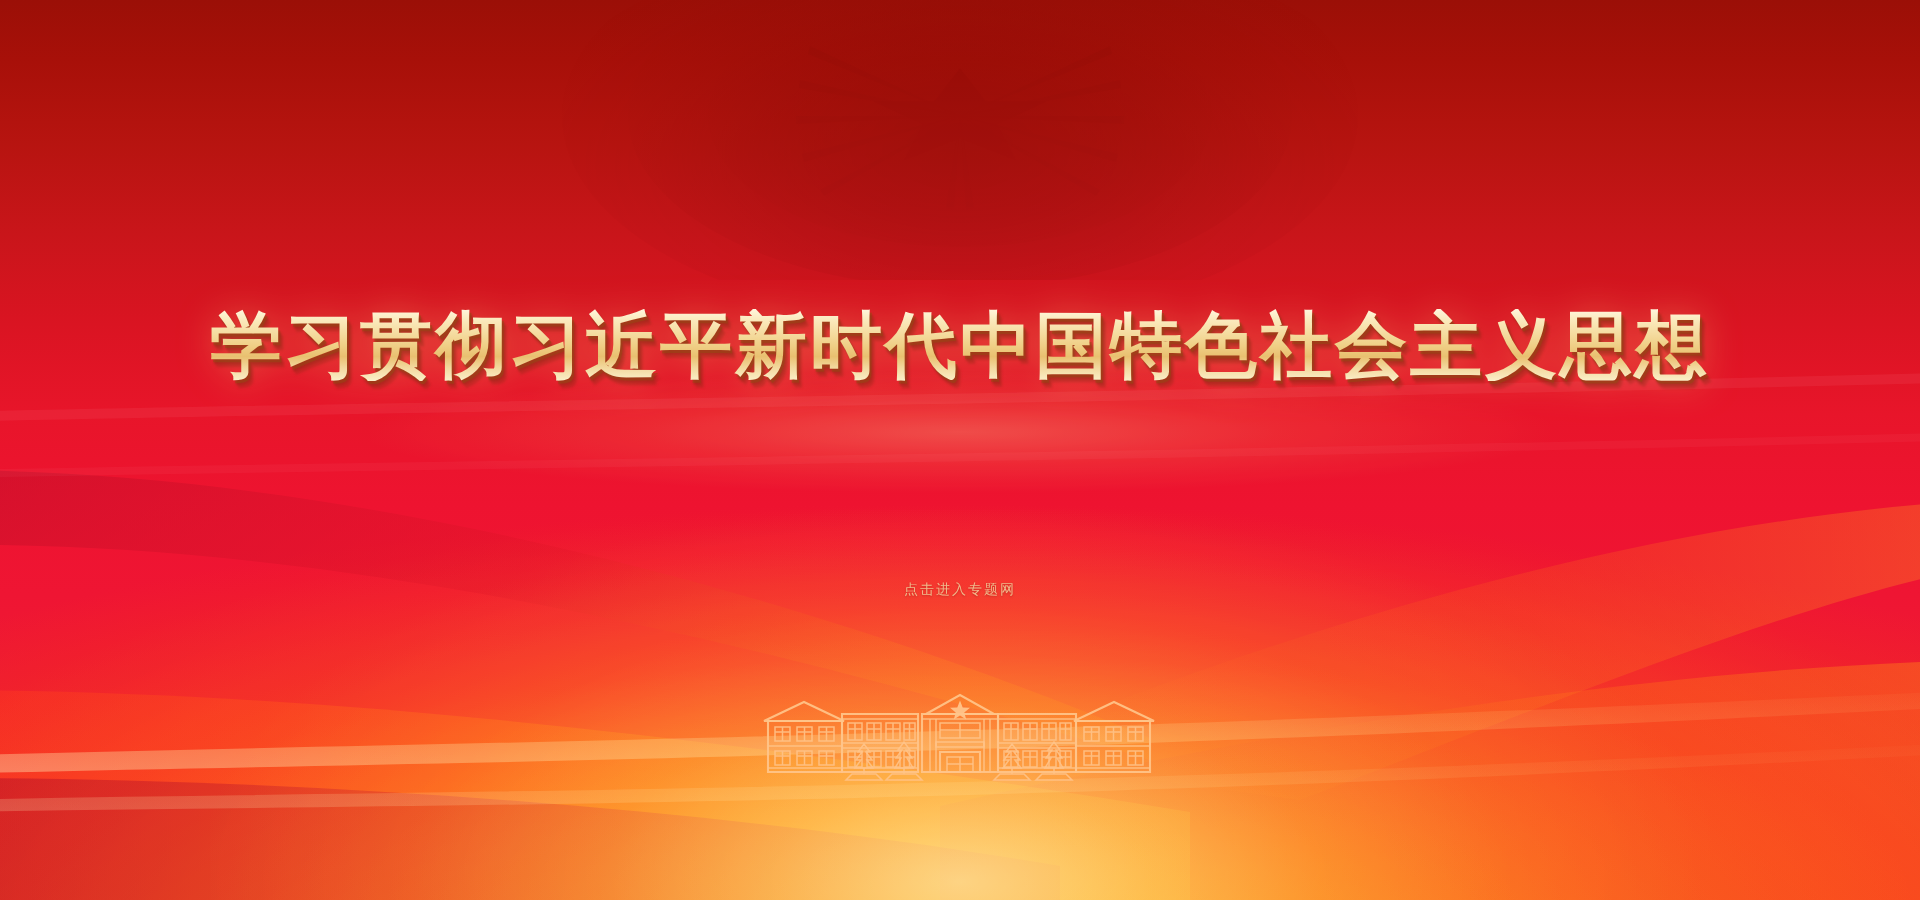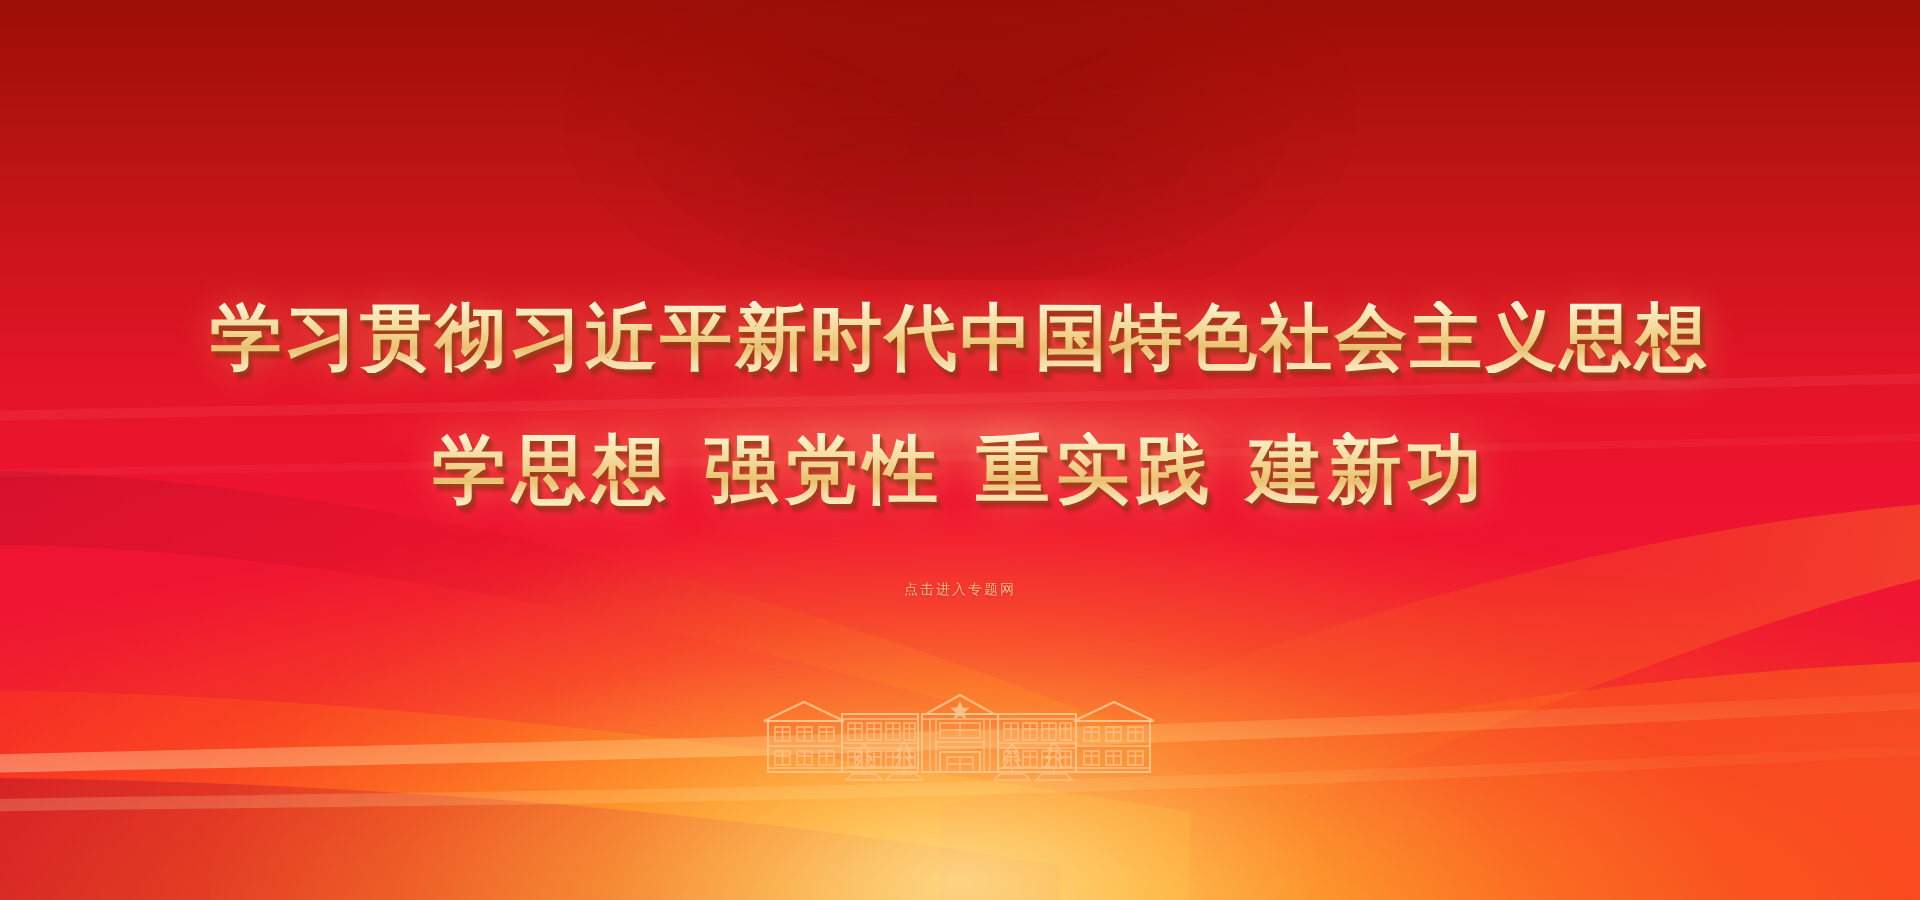--- a/index.html
+++ b/index.html
@@ -106,21 +106,21 @@
   
   .content {
     position: absolute;
     inset: 0;
     display: flex;
     flex-direction: column;
     align-items: center;
   }
 
   .headline {
-    margin: 8px;
+    margin: 16px;
     font-family: "DejaVu Serif", "Liberation Serif", serif;
     font-weight: 700;
     letter-spacing: 2px;
     white-space: nowrap;
     line-height: 1;
     color: #F6E2AC;
     background: linear-gradient(180deg,
         #FFF6DE 0%,
         #FBEBBF 14%,
         #F5DCA0 34%,
@@ -434,18 +434,17 @@
         <path d="M296,52 L290,60 L294,60 L288,68 L293,68 L287,78 L305,78 L299,68 L304,68 L298,60 L302,60 Z"></path>
         <path d="M296,78 L296,84"></path>
         <path d="M284,84 L308,84 L314,90 L278,90 Z"></path>
       </g>
     </svg>
   </div>
 
   <div class="content">
     <h1 class="headline headline-1">学习贯彻习近平新时代中国特色社会主义思想</h1>
 
-    <h2 class="headline headline-2">学思想 强党性 重实践 建新功</h2>
 
     <a class="cta" href="#">点击进入专题网</a>
   </div>
 
 </div>
 
 </body></html>

